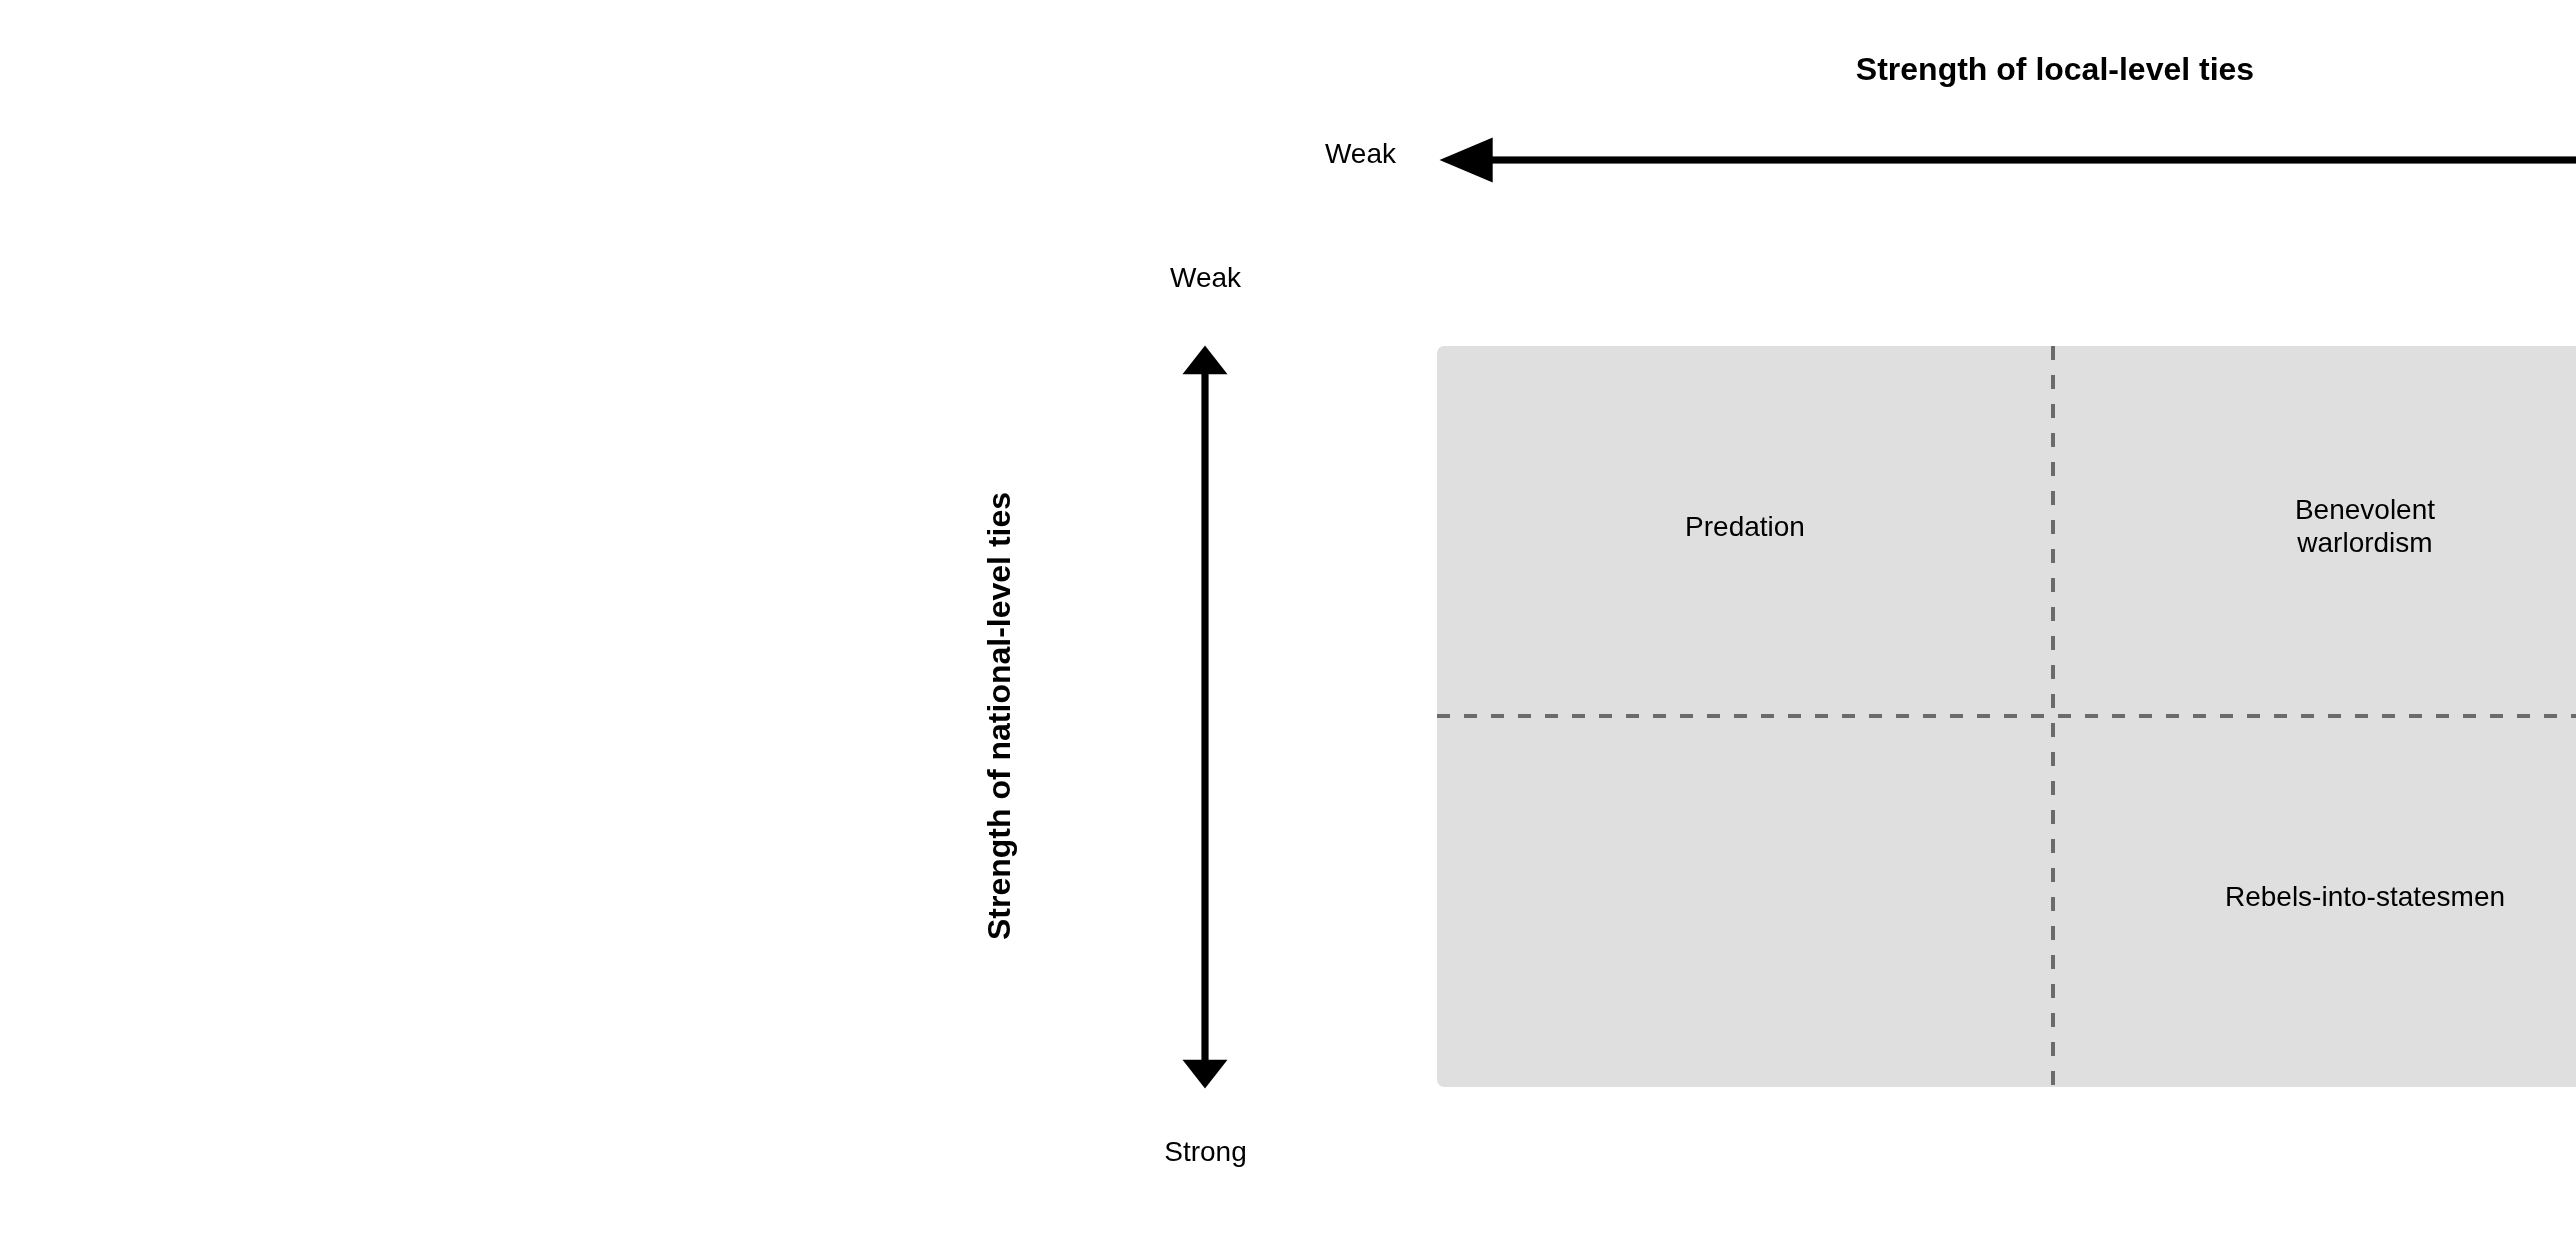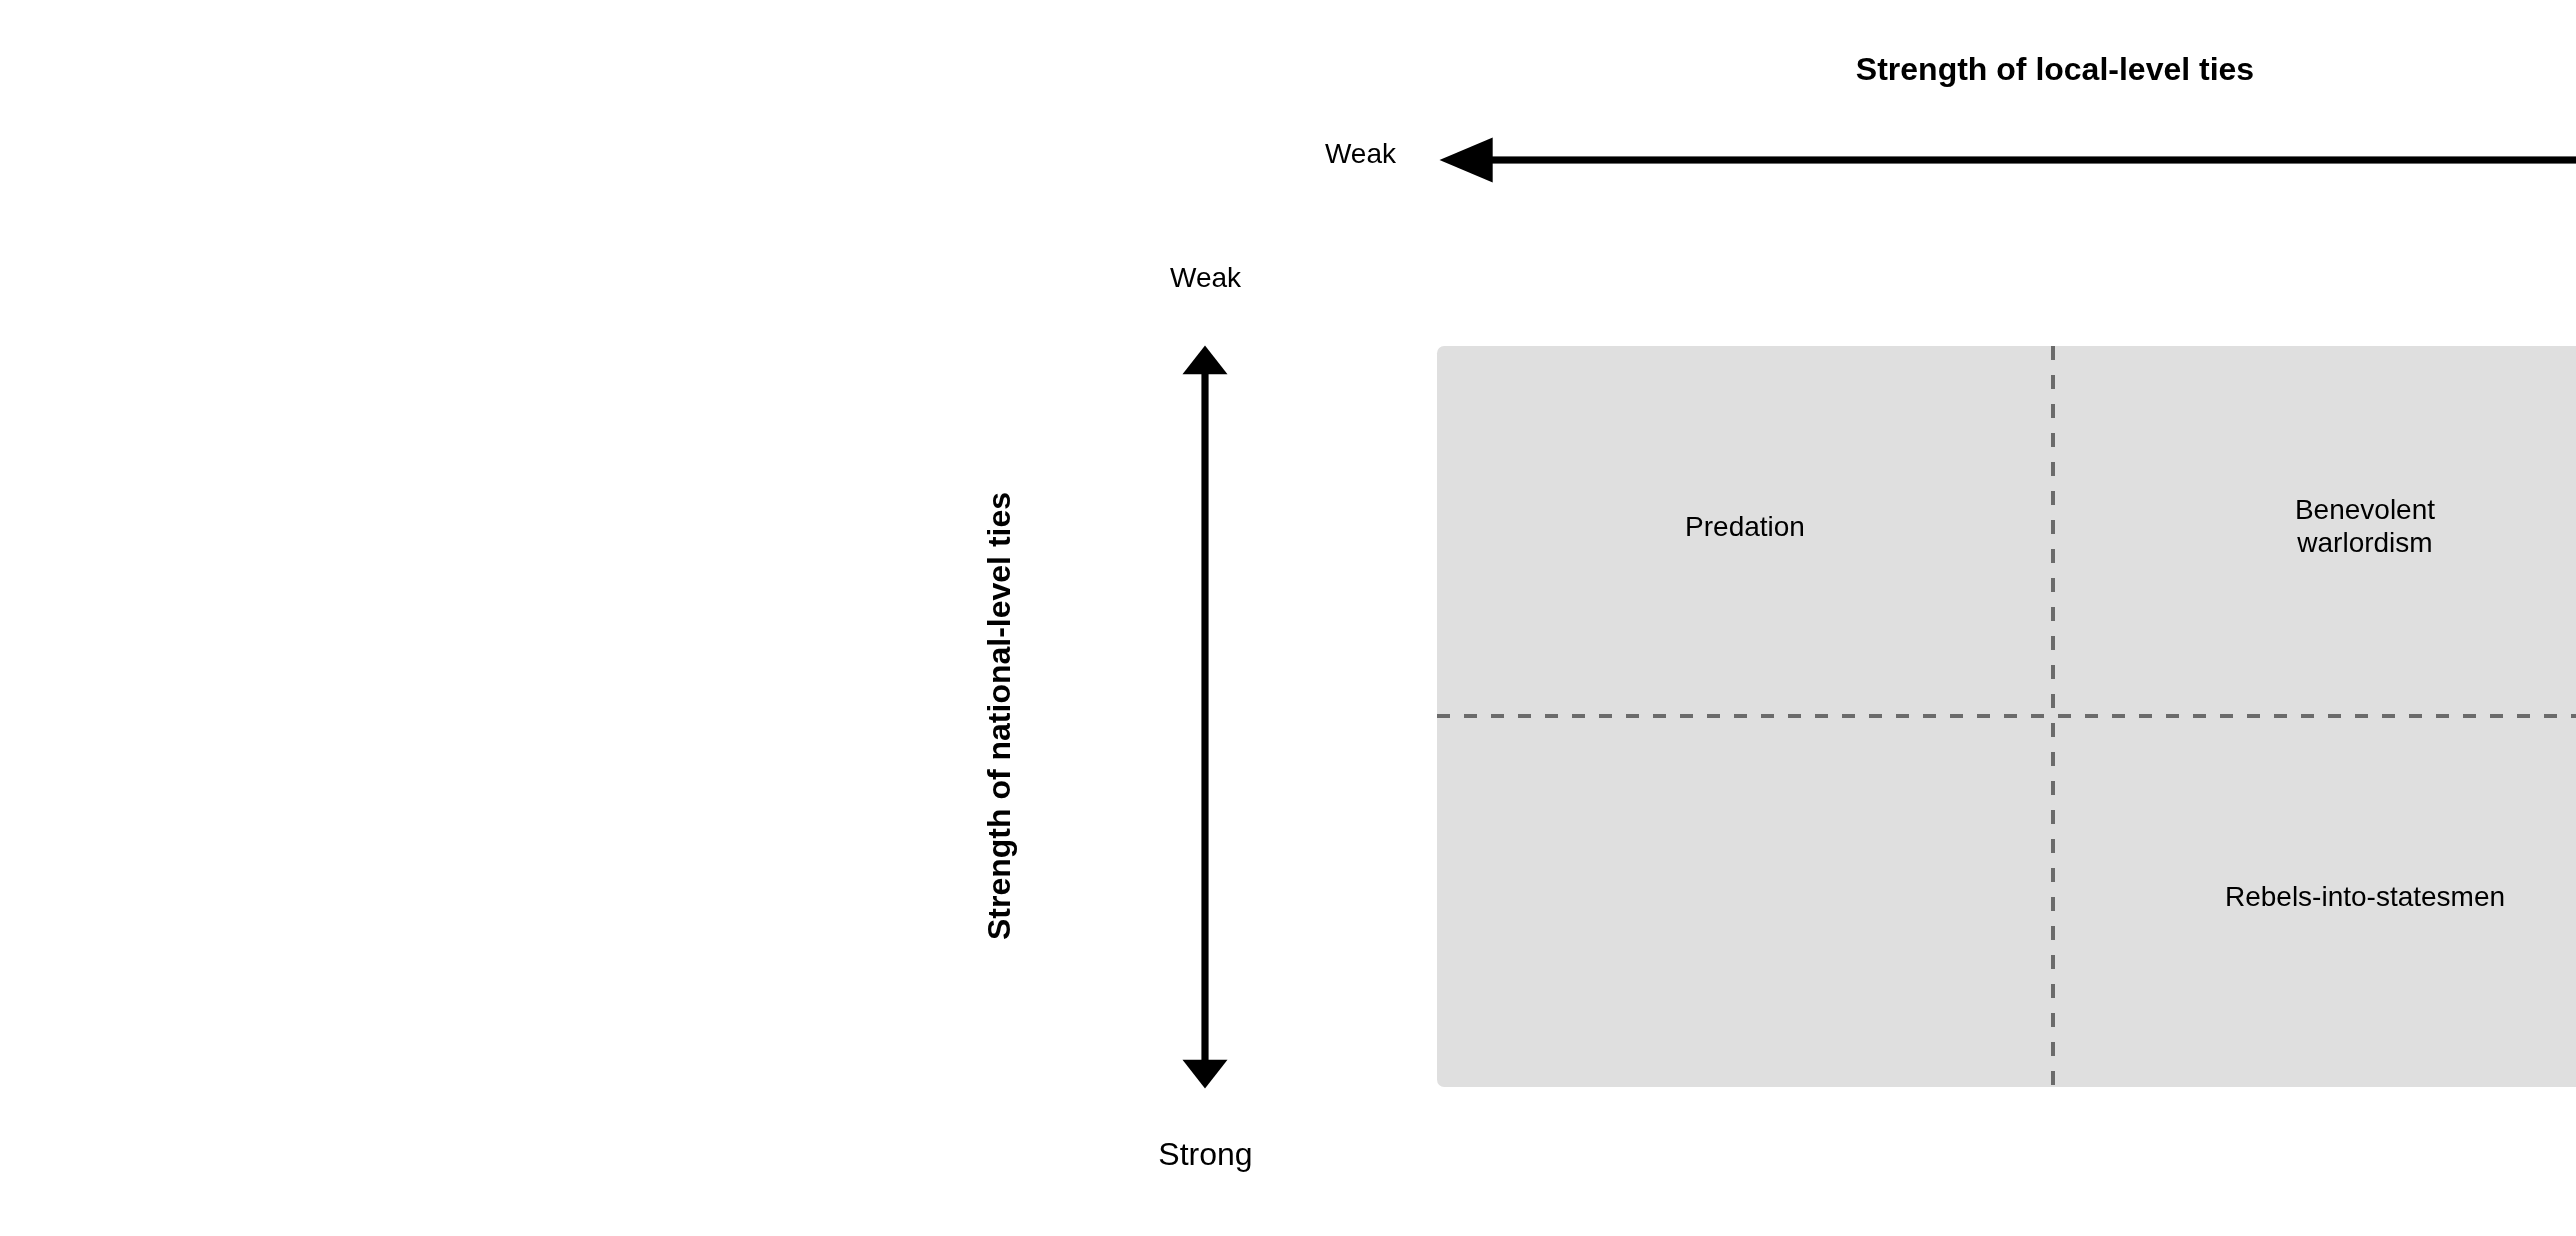--- a/index.html
+++ b/index.html
@@ -96,21 +96,21 @@
     font-size: 28px;
     line-height: 1.0;
     white-space: nowrap;
   }
   .y-label-strong {
     position: absolute;
     left: 1051px;
     top: 1138px;
     width: 309px;
     text-align: center;
-    font-size: 32px;
+    font-size: 28px;
     line-height: 1.0;
     white-space: nowrap;
   }
 
   
   .matrix-box {
     position: absolute;
     left: 1437px;
     top: 346px;
     width: 1236px;

